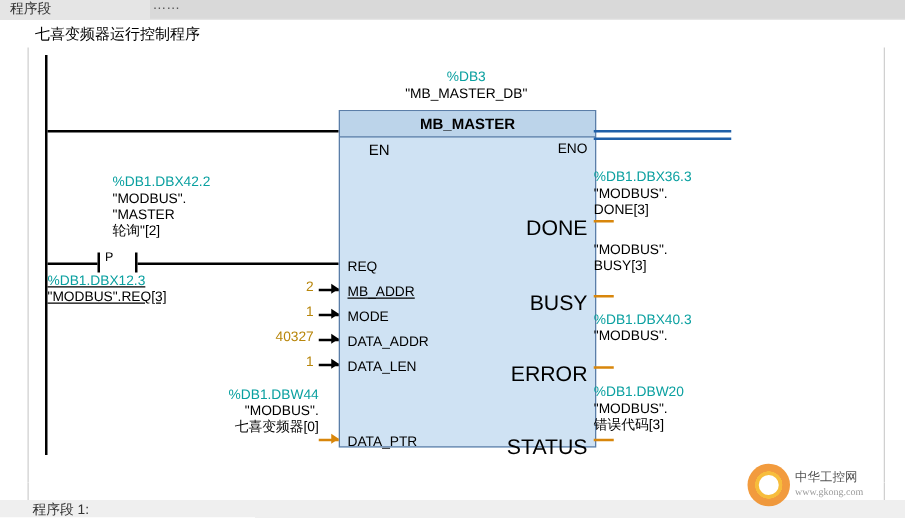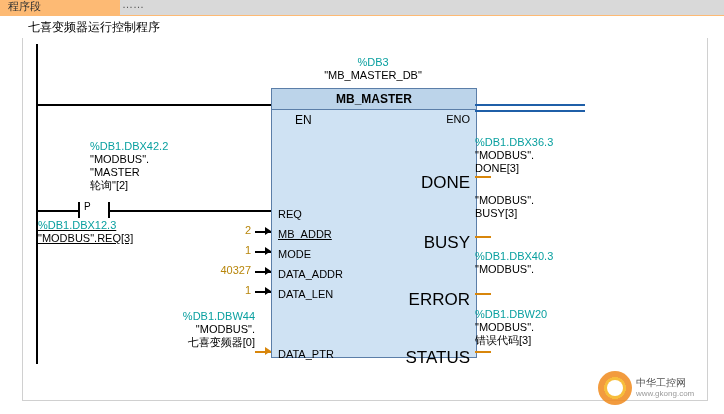--- a/index.html
+++ b/index.html
@@ -8,21 +8,21 @@
     background:#ffffff;
     font-family:"Liberation Sans","DejaVu Sans",sans-serif;
     overflow:hidden;
     position:relative;
   }
   .screen{position:absolute;left:0;top:0;width:724px;height:414px;background:#ffffff;}
 
   
   .topbar{
     position:absolute;left:0;top:0;width:724px;height:16px;
-    background:#fdba74;border-bottom:1px solid #c8c8c8;
+    background:#e5e5e5;border-bottom:1px solid #c8c8c8;
   }
   .topbar-inner{
     position:absolute;left:120px;top:0px;width:604px;height:15px;
     background:#d9d9d9;
   }
   .topbar-label{
     position:absolute;left:8px;top:-1px;font-size:11px;color:#333;
   }
   .topbar-dots{
     position:absolute;left:122px;top:-2px;font-size:11px;color:#555;
@@ -106,21 +106,21 @@
   }
   .wm-gear{
     width:34px;height:34px;border-radius:50%;
     background:radial-gradient(circle at 50% 50%, #f6b21b 0 45%, #f08a1d 46% 100%);
     position:relative;flex:none;
   }
   .wm-gear:before{
     content:"";position:absolute;left:9px;top:9px;width:16px;height:16px;border-radius:50%;
     background:#ffffff;
   }
-  .wm-txt{margin-left:4px;font-size:9px;color:#555;line-height:11px;}
+  .wm-txt{margin-left:4px;font-size:9px;color:#555;line-height:11px;font-family:Liberation Serif, serif;}
   .wm-txt .t1{font-size:10px;color:#333;}
   .wm-txt .t2{font-size:8px;color:#888;}
 </style>
 </head>
 <body>
 
 <div class="screen">
 
   <div class="topbar">
     <div class="topbar-inner"></div>
@@ -128,20 +128,23 @@
     <div class="topbar-dots">……</div>
   </div>
 
   <div class="net-header">
     <div class="net-title">七喜变频器运行控制程序</div>
   </div>
 
   <div class="canvas"></div>
   <div class="canvas-bottom"></div>
 
+  <div class="botstrip">
+    <div class="botstrip-label">程序段 1:</div>
+  </div>
 
   <div class="rail"></div>
 
   <div class="wire wire-h" style="left:38px;top:104px;width:233px;"></div>
 
   <div class="wire wire-h" style="left:38px;top:210px;width:40px;"></div>
   <div class="wire wire-h" style="left:110px;top:210px;width:161px;"></div>
 
   <div class="contact" style="left:78px;top:202px;width:32px;height:16px;">
     <div class="bar" style="left:0px;"></div>

